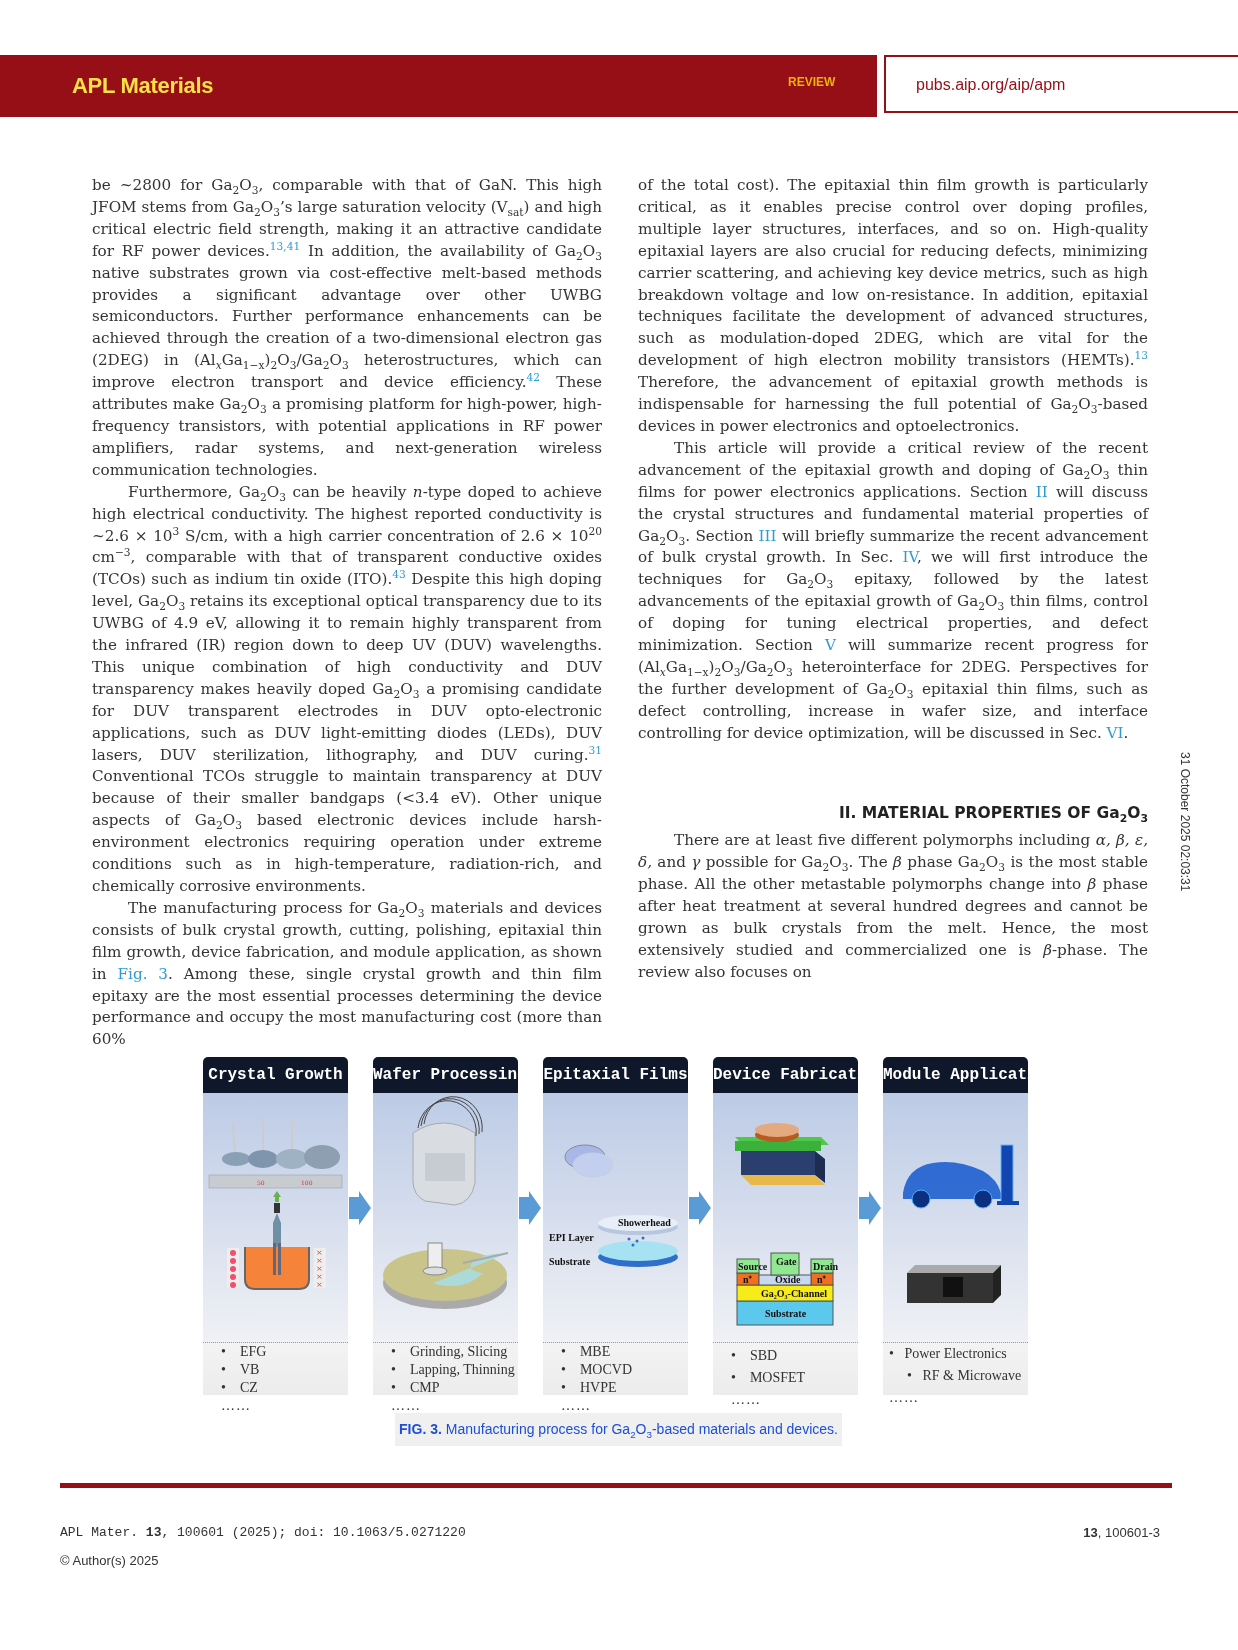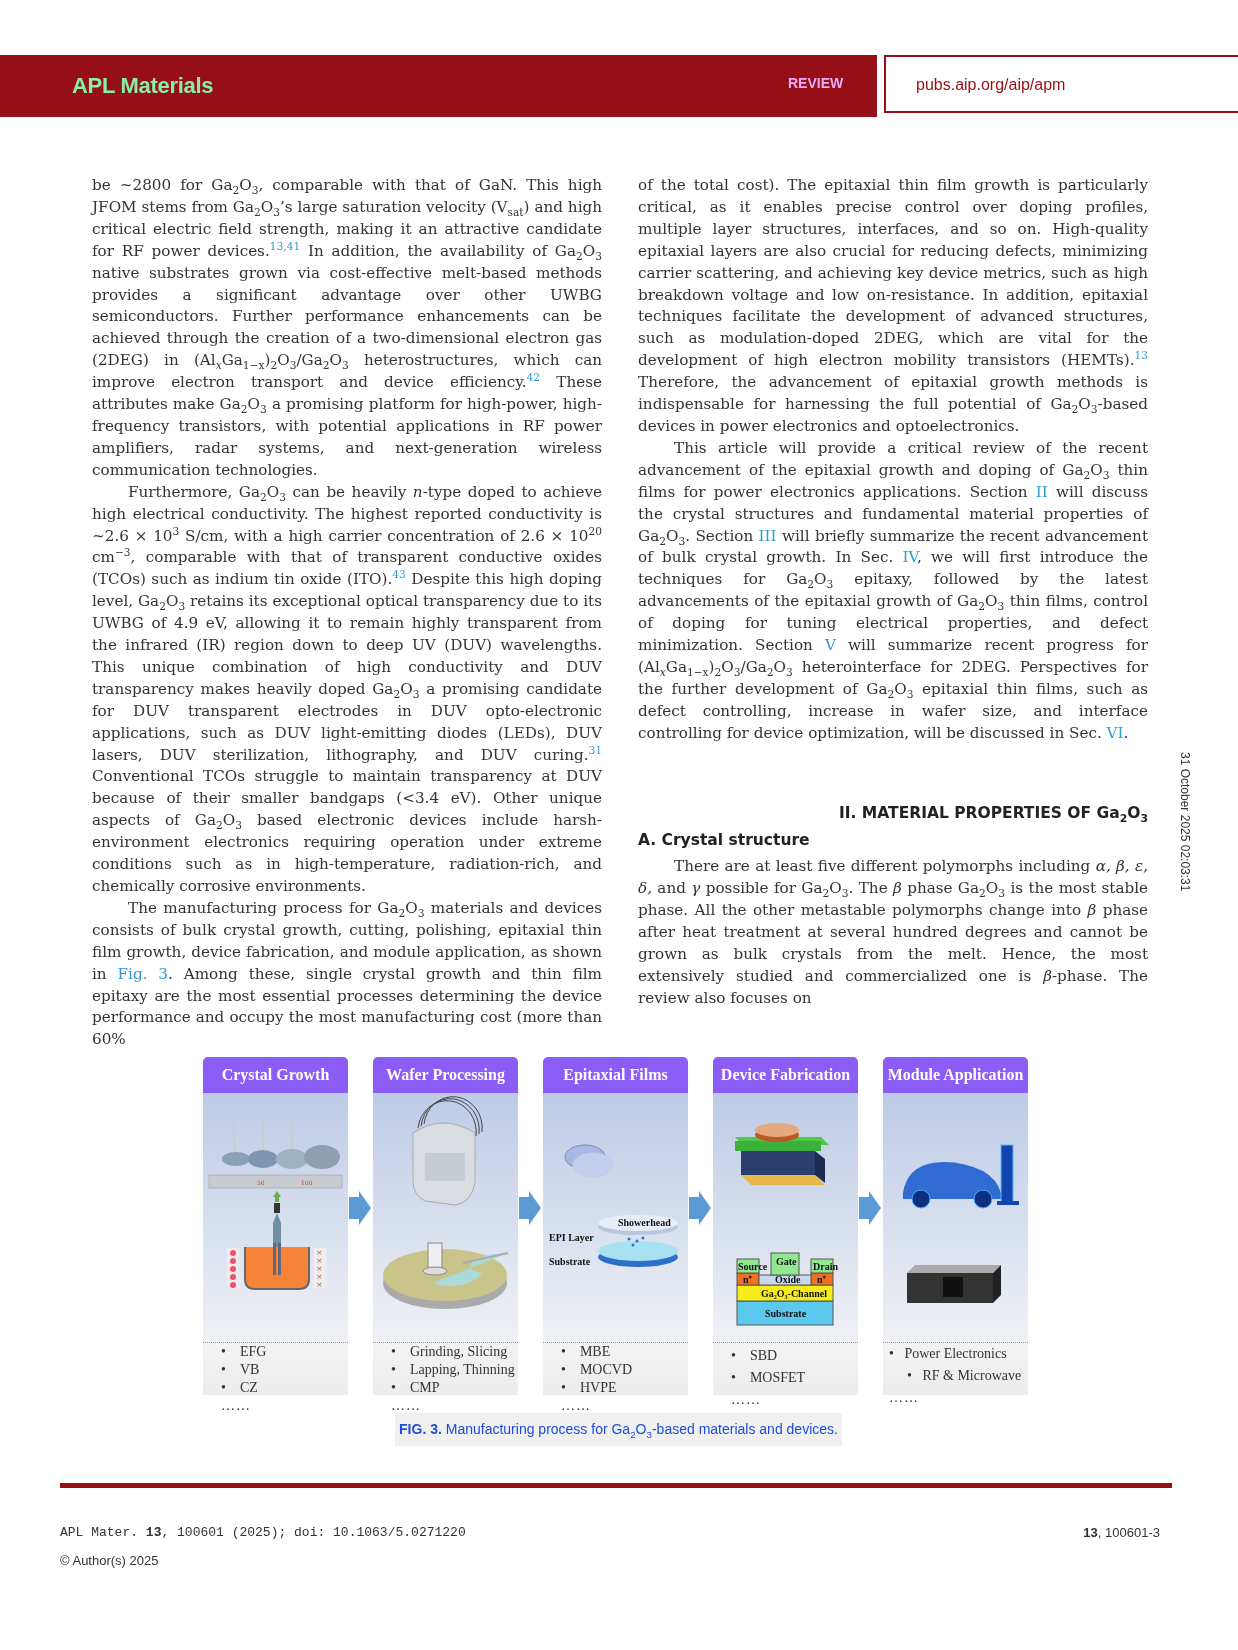--- a/index.html
+++ b/index.html
@@ -1,35 +1,35 @@
 <!DOCTYPE html>
 <html><head>
 <meta charset="utf-8">
 <style>
   html, body { margin:0; padding:0; background:#ffffff; }
   body { width:1238px; height:1650px; position:relative; overflow:hidden; font-family:"DejaVu Serif", serif; color:#222; }
   .hdr { position:absolute; left:0; top:55px; width:877px; height:62px; background:#960e16; }
-  .hdr-title { position:absolute; left:72px; top:18px; font-family:"Liberation Sans", sans-serif; font-weight:bold; font-size:22px; color:#86efac; letter-spacing:-0.3px; }
-  .hdr-review { position:absolute; left:788px; top:20px; font-family:"Liberation Sans", sans-serif; font-weight:bold; font-size:14px; color:#f0abfc; }
+  .hdr-title { position:absolute; left:72px; top:18px; font-family:"Liberation Sans", sans-serif; font-weight:bold; font-size:22px; color:#fde047; letter-spacing:-0.3px; }
+  .hdr-review { position:absolute; left:788px; top:20px; font-family:"Liberation Sans", sans-serif; font-weight:bold; font-size:12px; color:#eab308; }
   .hdr-url-box { position:absolute; left:884px; top:55px; width:354px; height:58px; border:2px solid #960e16; border-right:none; box-sizing:border-box; background:#fff; }
   .hdr-url { position:absolute; left:30px; top:19px; font-family:"Liberation Sans", sans-serif; font-size:16px; color:#960e16; }
   .col { position:absolute; top:175px; width:510px; font-size:15.2px; line-height:21.9px; text-align:justify; color:#333; }
   .col p { margin:0; }
   .col .ind { text-indent:36px; }
   .col-l { left:92px; }
   .col-r { left:638px; }
   sub, sup { font-size:70%; line-height:0; }
   .ref { color:#2e9bd6;margin-top:25px; }
   .h2 { font-family:"DejaVu Sans", sans-serif; font-weight:bold; font-size:15.5px; color:#222; margin:58px 0 6px 0 !important; text-align:right; }
   .h3 { font-family:"DejaVu Sans", sans-serif; font-weight:bold; font-size:15.5px; color:#222; margin:0 0 4px 0 !important; text-align:left; }
   .side-stamp { position:absolute; left:1178px; top:752px; transform-origin:left top; transform:rotate(90deg) translateY(-100%); font-family:"Liberation Sans", sans-serif; font-size:12px; color:#333; white-space:nowrap; }
   
   .fig { position:absolute; left:203px; top:1057px; width:830px; height:338px; }
   .panel { position:absolute; top:0; width:145px; height:338px; }
-  .panel-head { height:36px; background:#8b5cf6; border-radius:5px 5px 0 0; color:#fff; font-family:Liberation Serif, serif; font-weight:bold; font-size:16px; text-align:center; line-height:36px; white-space:nowrap; }
+  .panel-head { height:36px; background:#0f172a; border-radius:5px 5px 0 0; color:#fff; font-family:Liberation Mono, monospace; font-weight:bold; font-size:16px; text-align:center; line-height:36px; white-space:nowrap; }
   .panel-body { position:absolute; top:36px; left:0; right:0; height:250px; background:linear-gradient(#bccbe6, #f0f1f5); }
   .panel-foot { position:absolute; top:286px; left:0; right:0; height:52px; background:linear-gradient(#f3f3f3, #ececec); }
   .dots-line { position:absolute; top:-1px; left:0; right:0; border-top:1px dotted #999; }
   .panel-list { position:absolute; left:0; right:0; top:0; font-family:"Liberation Serif", serif; font-size:14px; color:#333; }
   .panel-list div { height:18px; line-height:18px; padding-left:18px; white-space:nowrap; }
   .panel-list .ell { padding-left:18px; letter-spacing:1px; }
   .arrow { position:absolute; top:134px; width:22px; height:34px; }
   .caption { position:absolute; left:395px; top:1413px; width:447px; height:33px; background:#f0f0f0; font-family:"Liberation Sans", sans-serif; font-size:14px; color:#1d4ed8; line-height:33px; text-align:center; }
   .caption b { font-weight:bold; }
   .foot-rule { position:absolute; left:60px; top:1483px; width:1112px; height:5px; background:#960e16; }
@@ -52,21 +52,20 @@
 <div class="col col-l">
   <p><span>be ~2800 for Ga</span><sub>2</sub><span>O</span><sub>3</sub><span>, comparable with that of GaN. This high JFOM stems from Ga</span><sub>2</sub><span>O</span><sub>3</sub><span>’s large saturation velocity (V</span><sub>sat</sub><span>) and high critical electric field strength, making it an attractive candidate for RF power devices.</span><sup class="ref">13,41</sup><span> In addition, the availability of Ga</span><sub>2</sub><span>O</span><sub>3</sub><span> native substrates grown via cost-effective melt-based methods provides a significant advantage over other UWBG semiconductors. Further performance enhancements can be achieved through the creation of a two-dimensional electron gas (2DEG) in (Al</span><sub><i>x</i></sub><span>Ga</span><sub><span>1−x</span></sub>)<sub>2</sub><span>O</span><sub>3</sub><span>/</span><span>Ga</span><sub>2</sub><span>O</span><sub>3</sub><span> heterostructures, which can improve electron transport and device efficiency.</span><sup class="ref">42</sup><span> These attributes make Ga</span><sub>2</sub><span>O</span><sub>3</sub><span> a promising platform for high-power, high-frequency transistors, with potential applications in RF power amplifiers, radar systems, and next-generation wireless communication technologies.</span></p>
   <p class="ind"><span>Furthermore, Ga</span><sub>2</sub><span>O</span><sub>3</sub><span> can be heavily </span><i>n</i><span>-type doped to achieve high electrical conductivity. The highest reported conductivity is ~2.6 × 10</span><sup>3</sup><span> S/cm, with a high carrier concentration of 2.6 × 10</span><sup>20</sup><span> cm</span><sup>−3</sup><span>, comparable with that of transparent conductive oxides (TCOs) such as indium tin oxide (ITO).</span><sup class="ref">43</sup><span> Despite this high doping level, Ga</span><sub>2</sub><span>O</span><sub>3</sub><span> retains its exceptional optical transparency due to its UWBG of 4.9 eV, allowing it to remain highly transparent from the infrared (IR) region down to deep UV (DUV) wavelengths. This unique combination of high conductivity and DUV transparency makes heavily doped Ga</span><sub>2</sub><span>O</span><sub>3</sub><span> a promising candidate for DUV transparent electrodes in DUV opto-electronic applications, such as DUV light-emitting diodes (LEDs), DUV lasers, DUV sterilization, lithography, and DUV curing.</span><sup class="ref">31</sup><span> Conventional TCOs struggle to maintain transparency at DUV because of their smaller bandgaps (&lt;3.4 eV). Other unique aspects of Ga</span><sub>2</sub><span>O</span><sub>3</sub><span> based electronic devices include harsh-environment electronics requiring operation under extreme conditions such as in high-temperature, radiation-rich, and chemically corrosive environments.</span></p>
   <p class="ind"><span>The manufacturing process for Ga</span><sub>2</sub><span>O</span><sub>3</sub><span> materials and devices consists of bulk crystal growth, cutting, polishing, epitaxial thin film growth, device fabrication, and module application, as shown in </span><span class="ref">Fig. 3</span><span>. Among these, single crystal growth and thin film epitaxy are the most essential processes determining the device performance and occupy the most manufacturing cost (more than 60%</span></p>
 </div>
 
 <div class="col col-r">
   <p><span>of the total cost). The epitaxial thin film growth is particularly critical, as it enables precise control over doping profiles, multiple layer structures, interfaces, and so on. High-quality epitaxial layers are also crucial for reducing defects, minimizing carrier scattering, and achieving key device metrics, such as high breakdown voltage and low on-resistance. In addition, epitaxial techniques facilitate the development of advanced structures, such as modulation-doped 2DEG, which are vital for the development of high electron mobility transistors (HEMTs).</span><sup class="ref">13</sup><span> Therefore, the advancement of epitaxial growth methods is indispensable for harnessing the full potential of Ga</span><sub>2</sub><span>O</span><sub>3</sub><span>-based devices in power electronics and optoelectronics.</span></p>
   <p class="ind"><span>This article will provide a critical review of the recent advancement of the epitaxial growth and doping of Ga</span><sub>2</sub><span>O</span><sub>3</sub><span> thin films for power electronics applications. Section </span><span class="ref">II</span><span> will discuss the crystal structures and fundamental material properties of Ga</span><sub>2</sub><span>O</span><sub>3</sub><span>. Section </span><span class="ref">III</span><span> will briefly summarize the recent advancement of bulk crystal growth. In Sec. </span><span class="ref">IV</span><span>, we will first introduce the techniques for Ga</span><sub>2</sub><span>O</span><sub>3</sub><span> epitaxy, followed by the latest advancements of the epitaxial growth of Ga</span><sub>2</sub><span>O</span><sub>3</sub><span> thin films, control of doping for tuning electrical properties, and defect minimization. Section </span><span class="ref">V</span><span> will summarize recent progress for (Al</span><sub><i>x</i></sub><span>Ga</span><sub>1−x</sub>)<sub>2</sub><span>O</span><sub>3</sub><span>/</span><span>Ga</span><sub>2</sub><span>O</span><sub>3</sub><span> heterointerface for 2DEG. Perspectives for the further development of Ga</span><sub>2</sub><span>O</span><sub>3</sub><span> epitaxial thin films, such as defect controlling, increase in wafer size, and interface controlling for device optimization, will be discussed in Sec. </span><span class="ref">VI</span><span>.</span></p>
   <p class="h2"><span>II. MATERIAL PROPERTIES OF Ga</span><sub>2</sub><span>O</span><sub>3</sub></p>
-  <p class="h3">A. Crystal structure</p>
   <p class="ind"><span>There are at least five different polymorphs including </span><i>α, β, ε, δ,</i><span> and </span><i>γ</i><span> possible for Ga</span><sub>2</sub><span>O</span><sub>3</sub><span>. The </span><i>β</i><span> phase Ga</span><sub>2</sub><span>O</span><sub>3</sub><span> is the most stable phase. All the other metastable polymorphs change into </span><i>β</i><span> phase after heat treatment at several hundred degrees and cannot be grown as bulk crystals from the melt. Hence, the most extensively studied and commercialized one is </span><i>β</i><span>-phase. The review also focuses on</span></p>
 </div>
 
 <div class="side-stamp">31 October 2025 02:03:31</div>
 
 <div class="fig">
 
   <div class="panel" style="left:0;">
     <div class="panel-head">Crystal Growth</div>
     <div class="panel-body">

